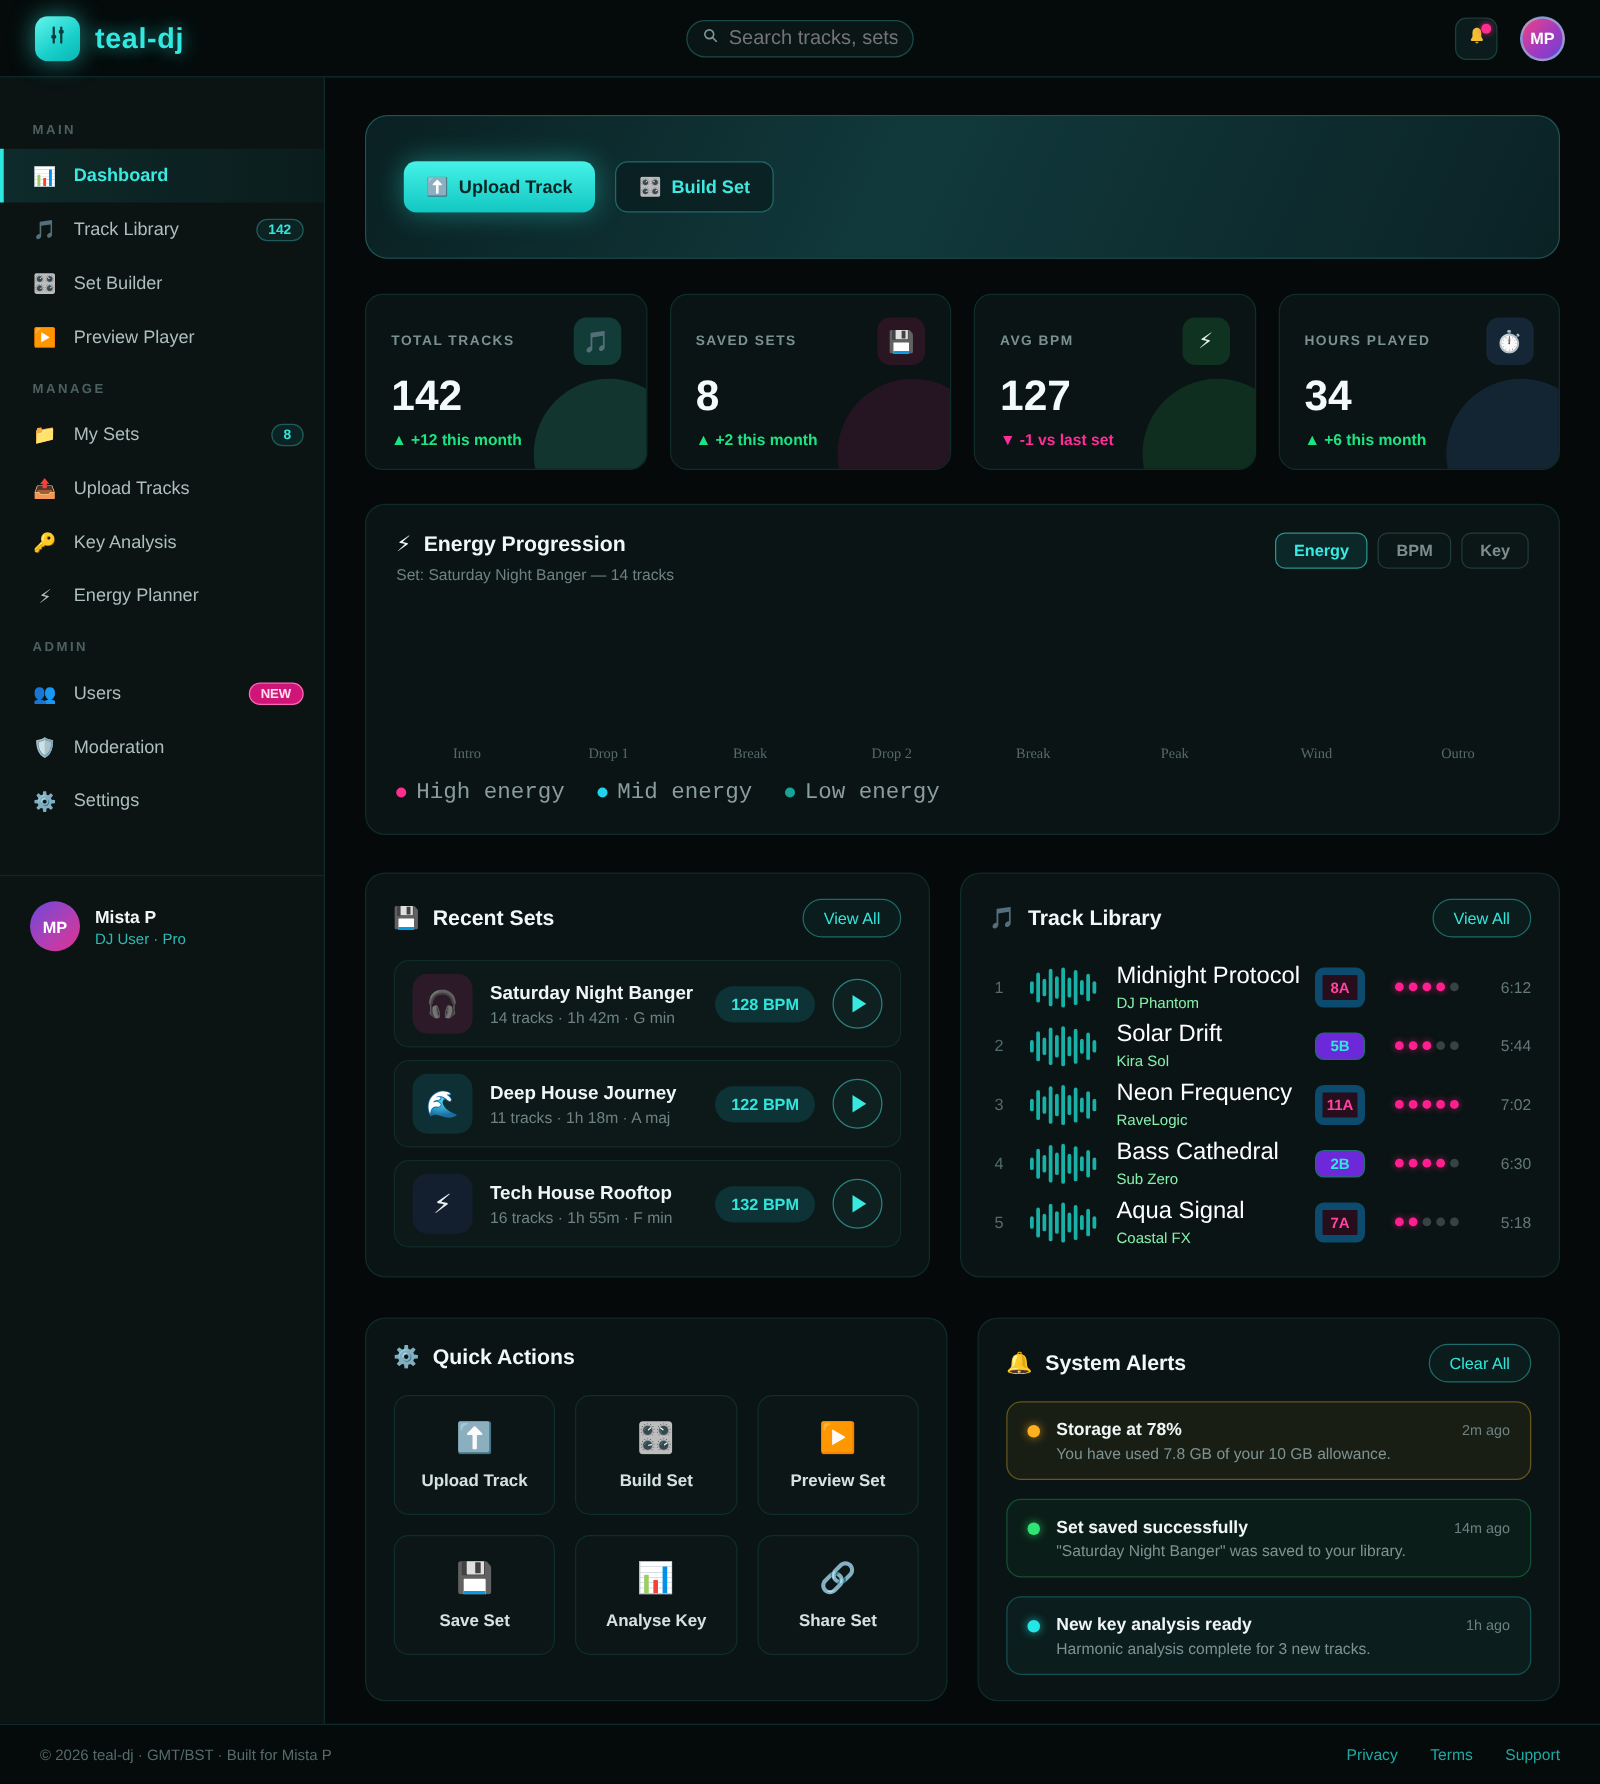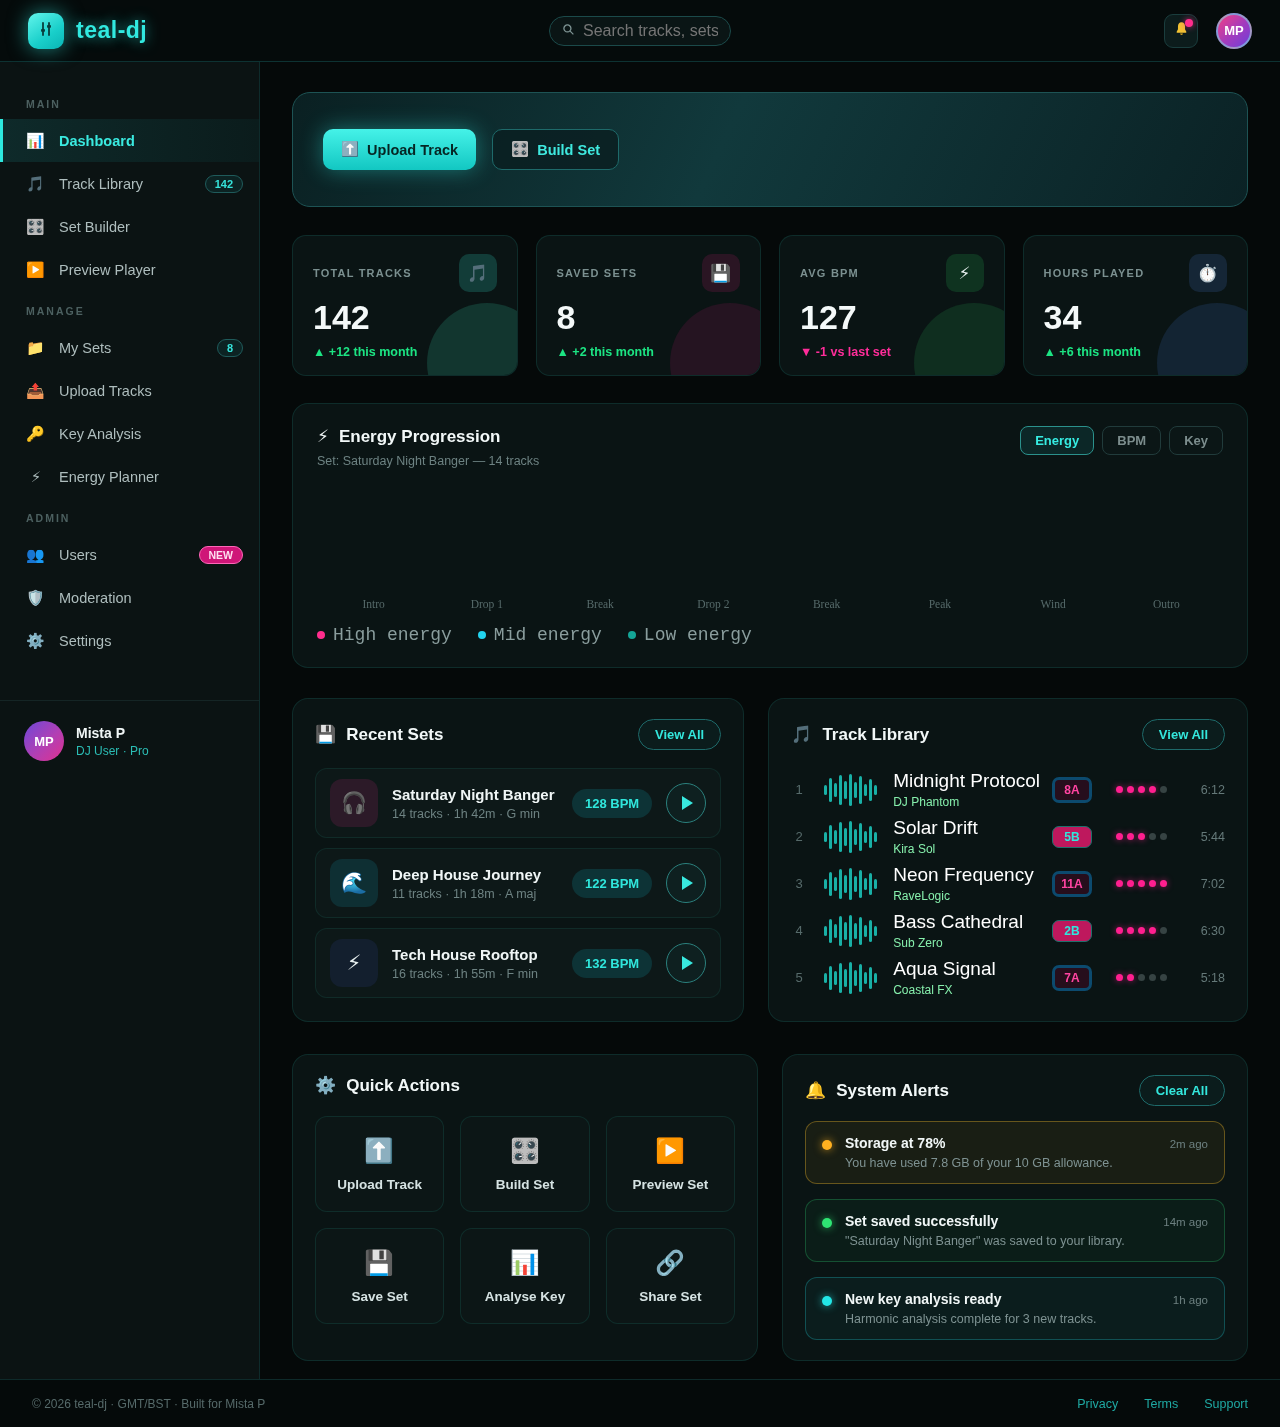--- a/index.html
+++ b/index.html
@@ -86,21 +86,21 @@
   .chart-area { height:126px; }
   .x-labels { display:flex; margin-top:4px; }
   .x-labels span { flex:1; text-align:center; font-size:11.5px; color:#566a6a;font-family:Liberation Serif, serif; }
   .legend { display:flex; gap:26px; margin-top:15px; }
   .legend-item { display:flex; align-items:center; gap:8px; font-size:18px; color:#8a9d9d;font-family:Liberation Mono, monospace; }
   .legend-dot { width:8px; height:8px; border-radius:50%; }
   
   .panels-row { margin-top:30px; display:grid; grid-template-columns:1fr 1fr; gap:24px; }
   .panel { background:#0a1414; border:1px solid rgba(45,212,191,.13); border-radius:16px; padding:20px 22px; }
   .view-all { margin-left:auto; padding:7px 16px; border-radius:16px; border:1px solid #1e6a6a;
-    color:#33e6dc; font-size:13px; font-weight:700; background:rgba(14,42,42,.35); cursor:pointer; font-family:inherit; }
+    color:#33e6dc; font-size:13px; font-weight:400; background:rgba(14,42,42,.35); cursor:pointer; font-family:inherit; }
   
   .set-row { display:flex; align-items:center; gap:14px; background:#0d1818; border:1px solid rgba(45,212,191,.1);
     border-radius:12px; padding:11px 14px; height:70px; margin-top:10px; cursor:pointer; }
   .set-row:first-of-type { margin-top:18px; }
   .set-tile { width:48px; height:48px; border-radius:12px; display:flex; align-items:center; justify-content:center;
     font-size:21px; flex:none; }
   .set-name { font-size:15px; font-weight:700; color:#f0f6f6; }
   .set-meta { font-size:12.5px; color:#6d8282; margin-top:4px; }
   .bpm-badge { margin-left:auto; background:#0d3336; color:#30e6dc; font-size:13px; font-weight:700;
     padding:7px 13px; border-radius:17px; flex:none; }
@@ -112,22 +112,22 @@
   .trk-row { display:flex; align-items:center; gap:12px; height:47px; margin-top:0; cursor:pointer; }
   .trk-list { margin-top:16px; }
   .trk-num { width:16px; font-size:13px; color:#566a6a; text-align:center; flex:none; }
   .waveform { width:62px; height:34px; display:flex; align-items:center; gap:2px; flex:none; justify-content:center; }
   .waveform i { width:3px; border-radius:2px; background:#19b0a6; display:block; }
   .trk-info { min-width:0; }
   .trk-title { font-size:19px; font-weight:400; color:#ffffff; white-space:nowrap; }
   .trk-artist { font-size:12px; color:#86efac; margin-top:3px; }
   .key-badge { margin-left:auto; width:40px; text-align:center; font-size:12px; font-weight:700;
     padding:3px 0; border-radius:7px; flex:none; }
-  .key-badge.pink { color:#ff44a1; border:3px solid #0c4a6e; background:#260e1c;text-align:center; }
-  .key-badge.teal { color:#2fe7dd; border:1px solid #1f6f6c; background:#be185d; }
+  .key-badge.pink { color:#ff44a1; border:6px solid #0c4a6e; background:#260e1c;text-align:center; }
+  .key-badge.teal { color:#2fe7dd; border:1px solid #1f6f6c; background:#6d28d9; }
   .energy-dots { display:flex; gap:4px; margin:0 12px; flex:none; }
   .energy-dots i { width:7px; height:7px; border-radius:50%; background:#364343; }
   .energy-dots i.on { background:#ff1f8f; box-shadow:0 0 6px rgba(255,31,143,.6); }
   .trk-dur { font-size:12.5px; color:#647878; width:34px; text-align:right; flex:none; }
   
   .qa-grid { margin-top:20px; display:grid; grid-template-columns:repeat(3,1fr); gap:16px; }
   .qa-tile { height:96px; border:1px solid rgba(45,212,191,.12); background:#0c1616; border-radius:12px;
     display:flex; flex-direction:column; align-items:center; justify-content:center; gap:12px; cursor:pointer; }
   .qa-icon { font-size:24px; }
   .qa-label { font-size:13.5px; font-weight:700; color:#d5e2e2; }

